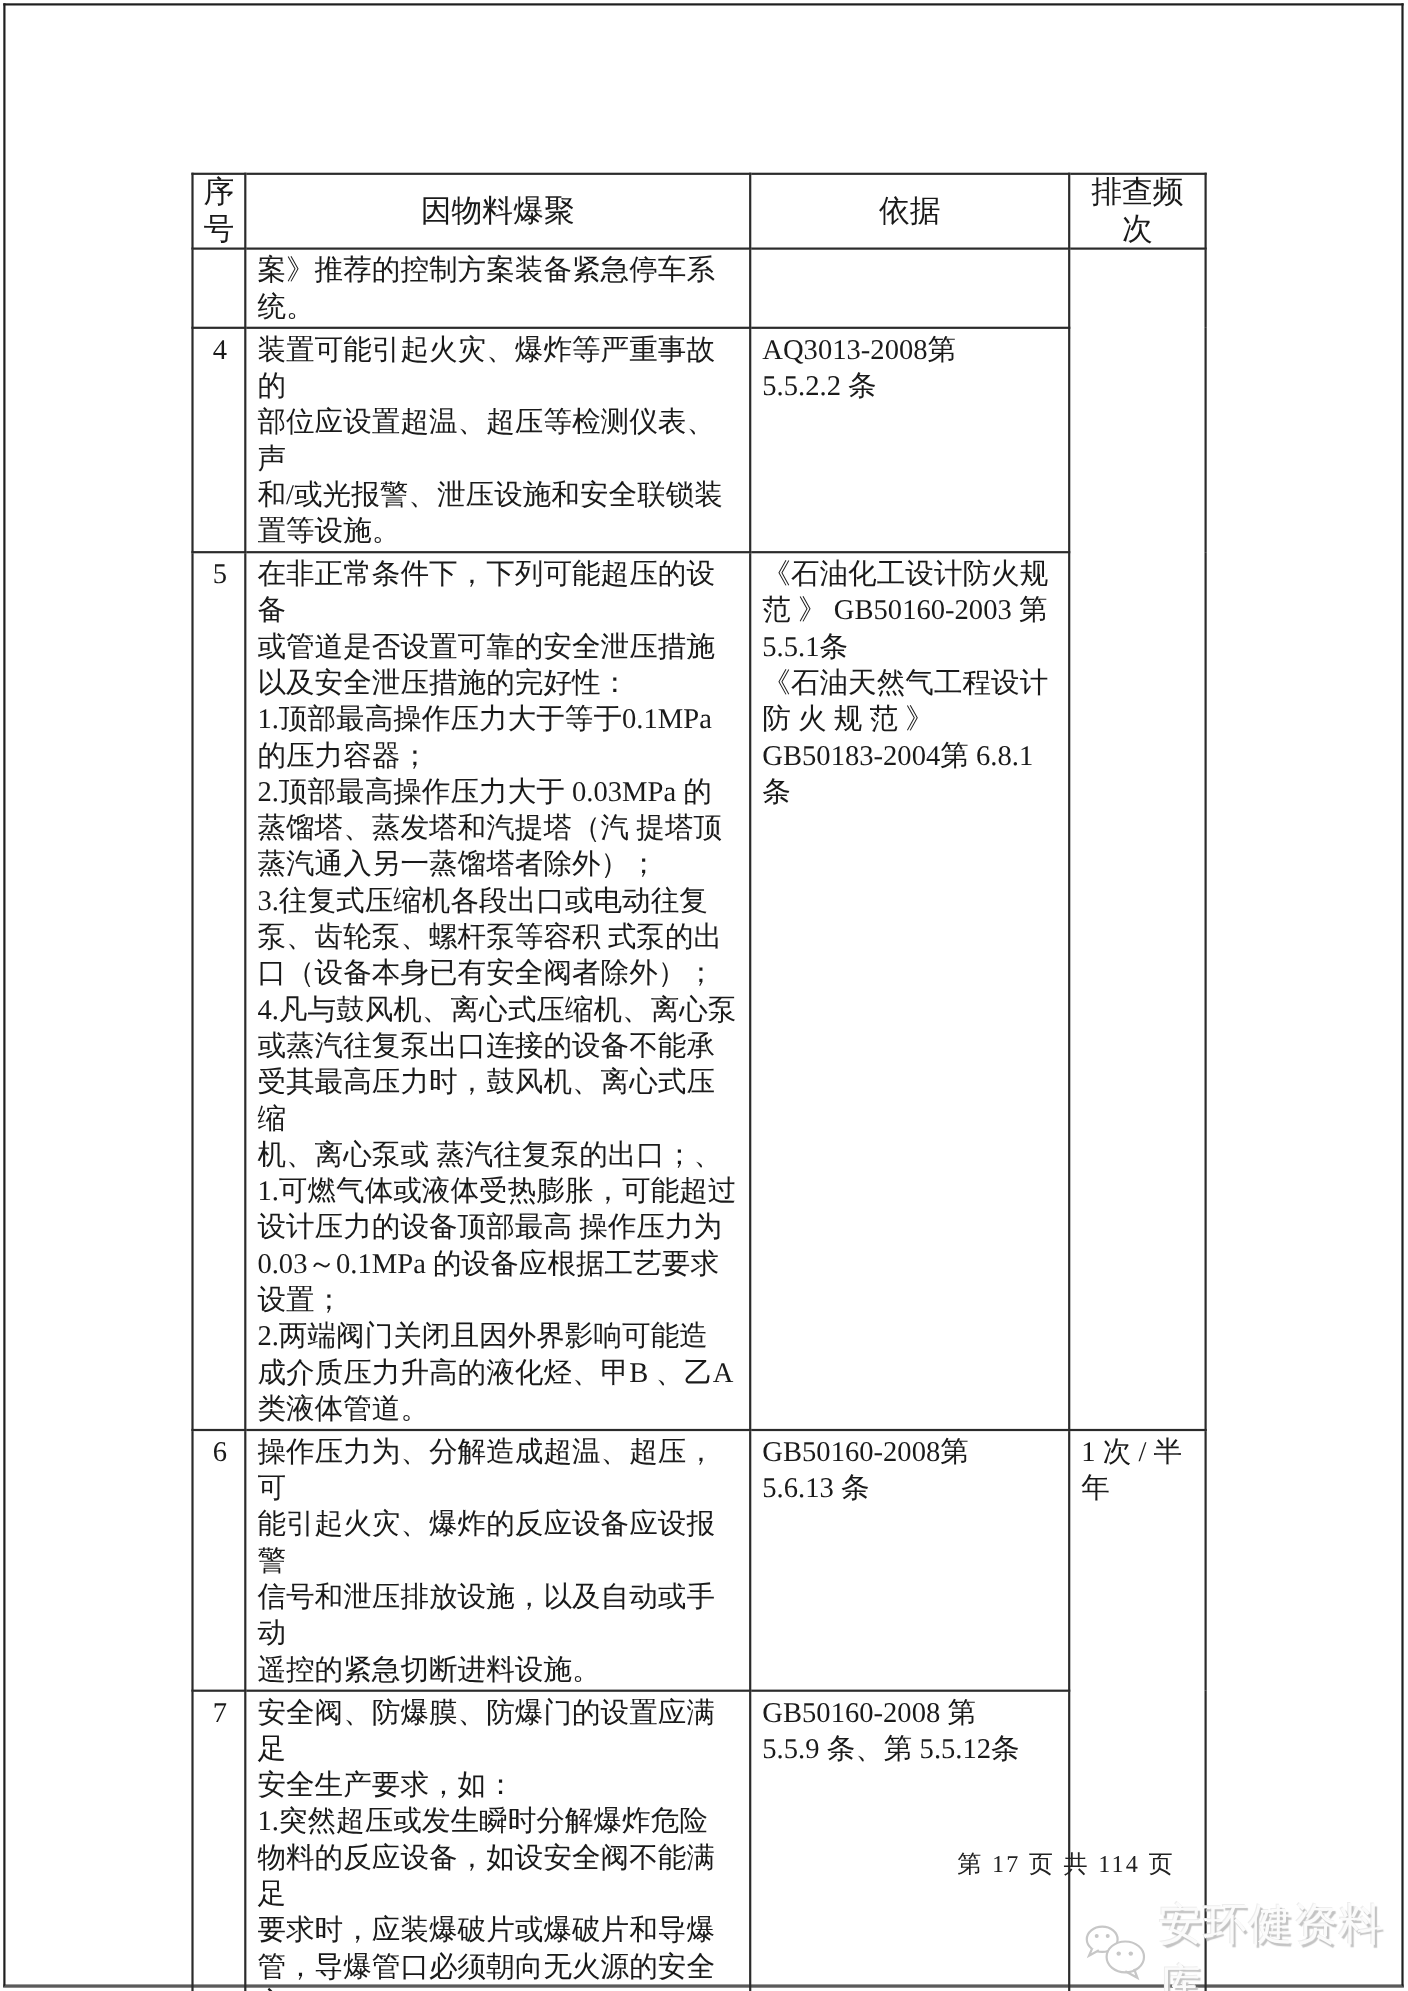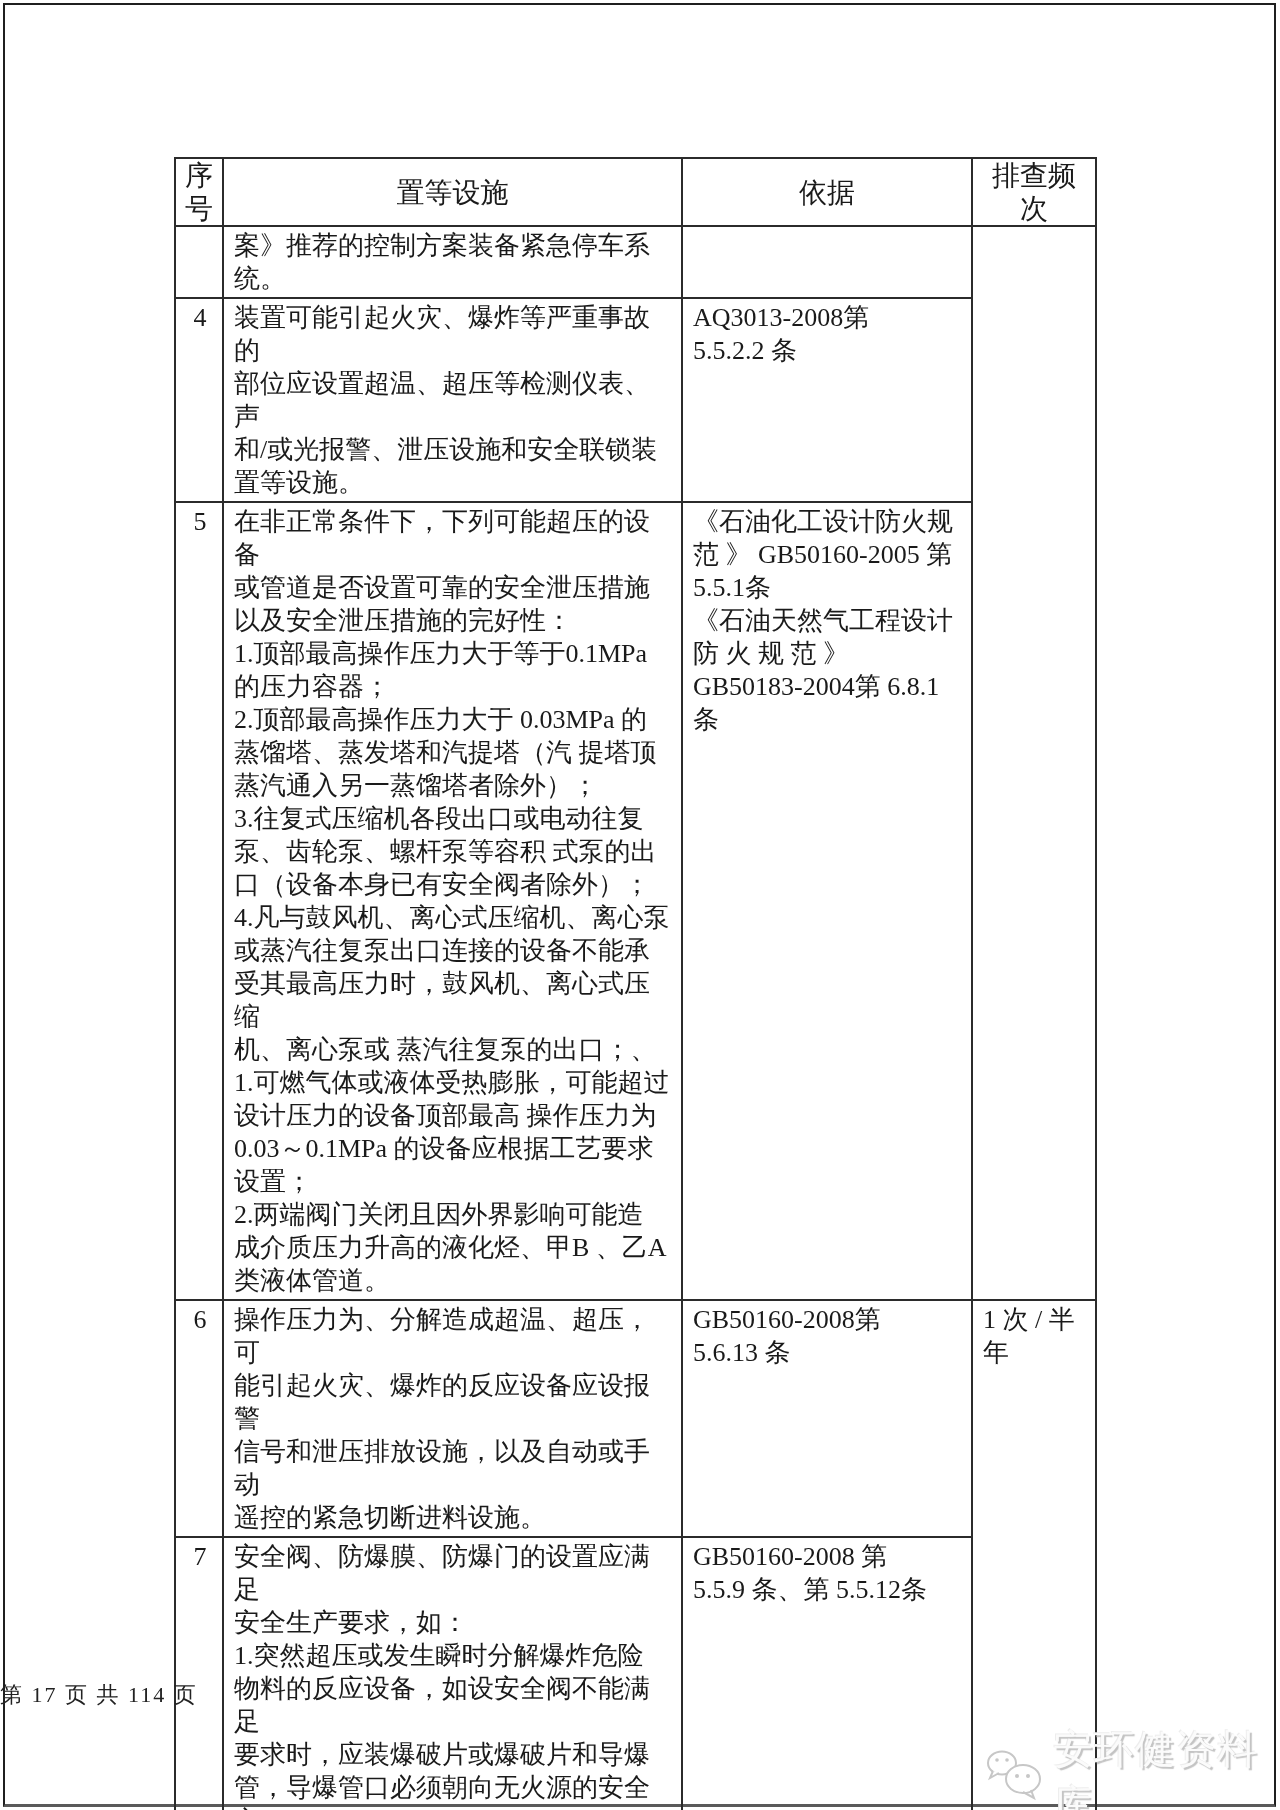--- a/index.html
+++ b/index.html
@@ -48,21 +48,21 @@
   .c-freq{padding:4px 4px 2px 8px;}
   tr.r-head{height:66px;}
   tr.r-cont{height:70px;}
   tr.r4{height:145px;}
   tr.r5{height:736px;}
   tr.r6{height:142px;}
   .footer{
     position:absolute;
     left:0;top:1680px;
     width:1068px;
-    text-align:left;
+    text-align:right;
     font-size:22px;
     letter-spacing:2px;
     color:#222;
   }
   .watermark{
     position:absolute;
     left:985px;top:1722px;
     display:flex;align-items:center;
     user-select:none;
   }
@@ -85,21 +85,21 @@
     <colgroup>
       <col style="width:48px">
       <col style="width:459px">
       <col style="width:290px">
       <col style="width:124px">
     </colgroup>
     <thead>
       <tr class="r-head">
         <th class="pre">序
 号</th>
-        <th>置等设施</th>
+        <th>因物料爆聚</th>
         <th>依据</th>
         <th class="pre">排查频
 次</th>
       </tr>
     </thead>
     <tbody>
       <tr class="r-cont">
         <td class="c-no"></td>
         <td class="pre">案》推荐的控制方案装备紧急停车系
 统。</td>
@@ -133,21 +133,21 @@
 受其最高压力时，鼓风机、离心式压缩
 机、离心泵或 蒸汽往复泵的出口；、
 1.可燃气体或液体受热膨胀，可能超过
 设计压力的设备顶部最高 操作压力为
 0.03～0.1MPa 的设备应根据工艺要求
 设置；
 2.两端阀门关闭且因外界影响可能造
 成介质压力升高的液化烃、甲B 、乙A
 类液体管道。</td>
         <td class="pre">《石油化工设计防火规
-范 》 GB50160-2005 第
+范 》 GB50160-2003 第
 5.5.1条
 《石油天然气工程设计
 防 火 规 范    》
 GB50183-2004第 6.8.1
 条</td>
       </tr>
       <tr class="r6">
         <td class="c-no">6</td>
         <td class="pre">操作压力为、分解造成超温、超压，可
 能引起火灾、爆炸的反应设备应设报警

